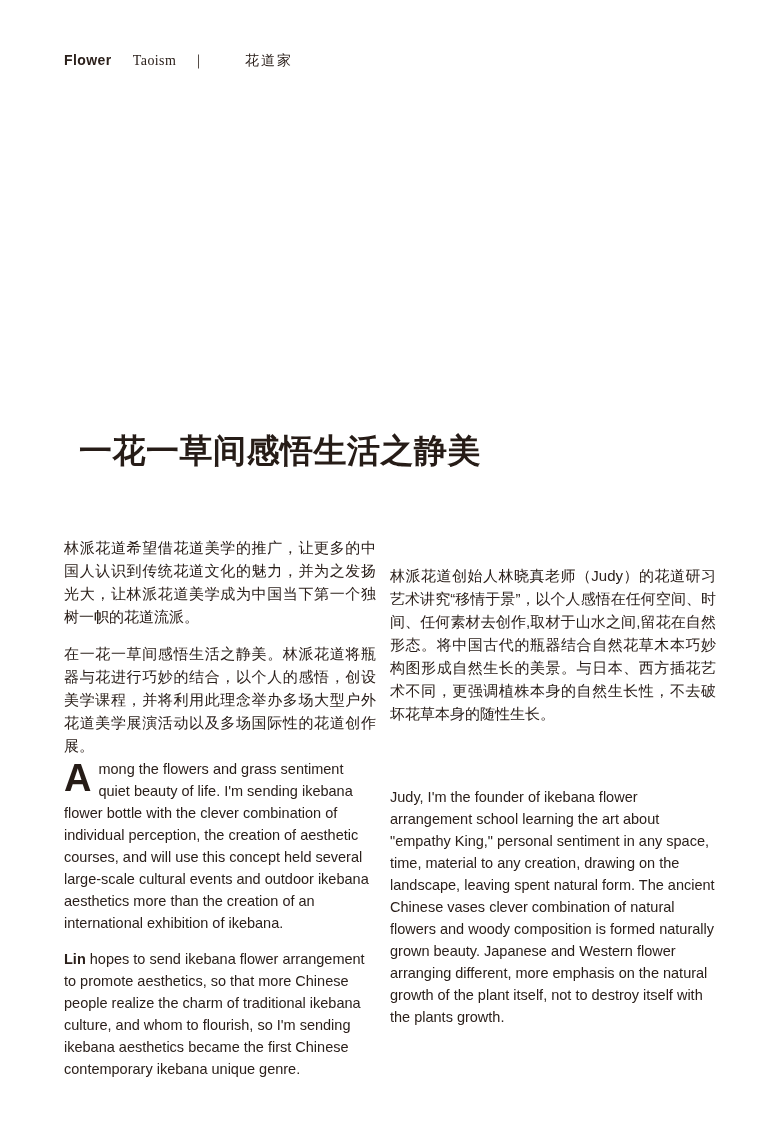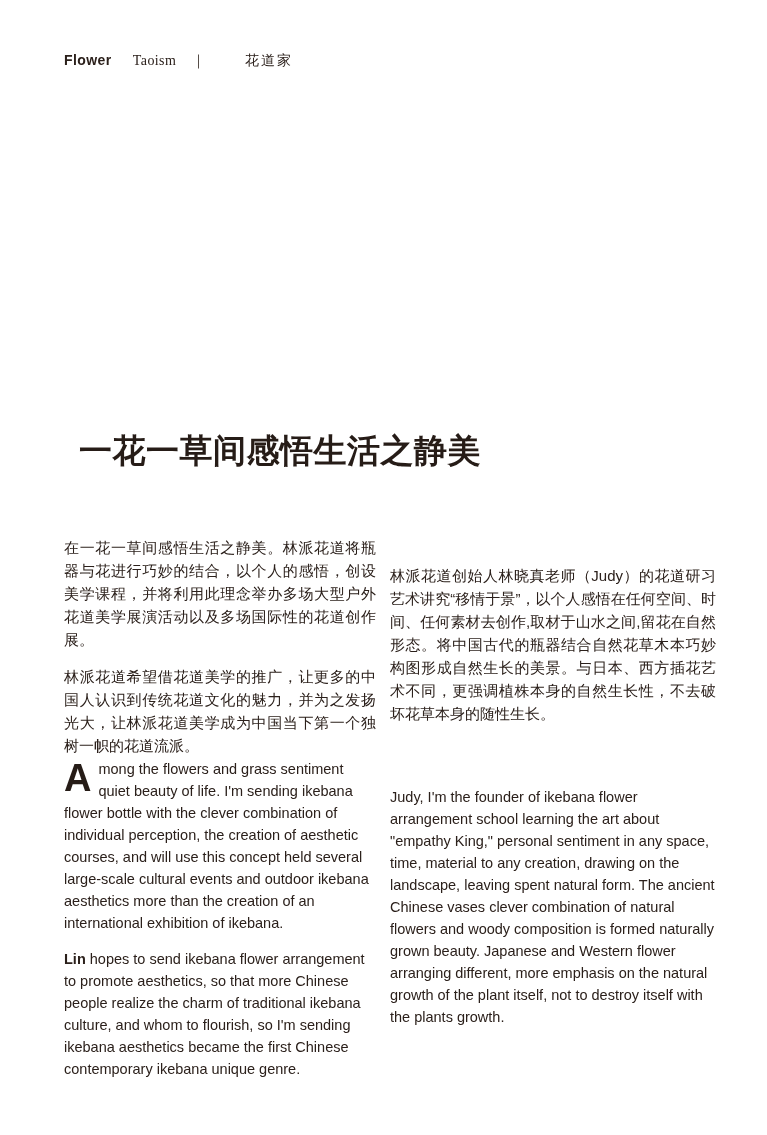--- a/index.html
+++ b/index.html
@@ -90,22 +90,22 @@
   <span class="b-bold">Flower</span>
   <span class="b-light">Taoism</span>
   <span class="divider">｜</span>
   <span class="b-cjk">花道家</span>
 </header>
 
 <h1 class="headline">一花一草间感悟生活之静美</h1>
 
 <section class="columns zh-section">
   <div class="col-left">
+    <p>林派花道希望借花道美学的推广，让更多的中国人认识到传统花道文化的魅力，并为之发扬光大，让林派花道美学成为中国当下第一个独树一帜的花道流派。</p>
     <p>在一花一草间感悟生活之静美。林派花道将瓶器与花进行巧妙的结合，以个人的感悟，创设美学课程，并将利用此理念举办多场大型户外花道美学展演活动以及多场国际性的花道创作展。</p>
-    <p>林派花道希望借花道美学的推广，让更多的中国人认识到传统花道文化的魅力，并为之发扬光大，让林派花道美学成为中国当下第一个独树一帜的花道流派。</p>
   </div>
   <div class="col-right">
     <p>林派花道创始人林晓真老师（Judy）的花道研习艺术讲究“移情于景”，以个人感悟在任何空间、时间、任何素材去创作,取材于山水之间,留花在自然形态。将中国古代的瓶器结合自然花草木本巧妙构图形成自然生长的美景。与日本、西方插花艺术不同，更强调植株本身的自然生长性，不去破坏花草本身的随性生长。</p>
   </div>
 </section>
 
 <section class="columns en-section">
   <div class="col-left">
     <p><span class="dropcap">A</span><span>mong the flowers and grass sentiment quiet beauty of life. I'm sending ikebana flower bottle with the clever combination of individual perception, the creation of aesthetic courses, and will use this concept held several large-scale cultural events and outdoor ikebana aesthetics more than the creation of an international exhibition of ikebana.</span></p>
     <p><span class="lead-bold">Lin</span><span> hopes to send ikebana flower arrangement to promote aesthetics, so that more Chinese people realize the charm of traditional ikebana culture, and whom to flourish, so I'm sending ikebana aesthetics became the first Chinese contemporary ikebana unique genre.</span></p>

